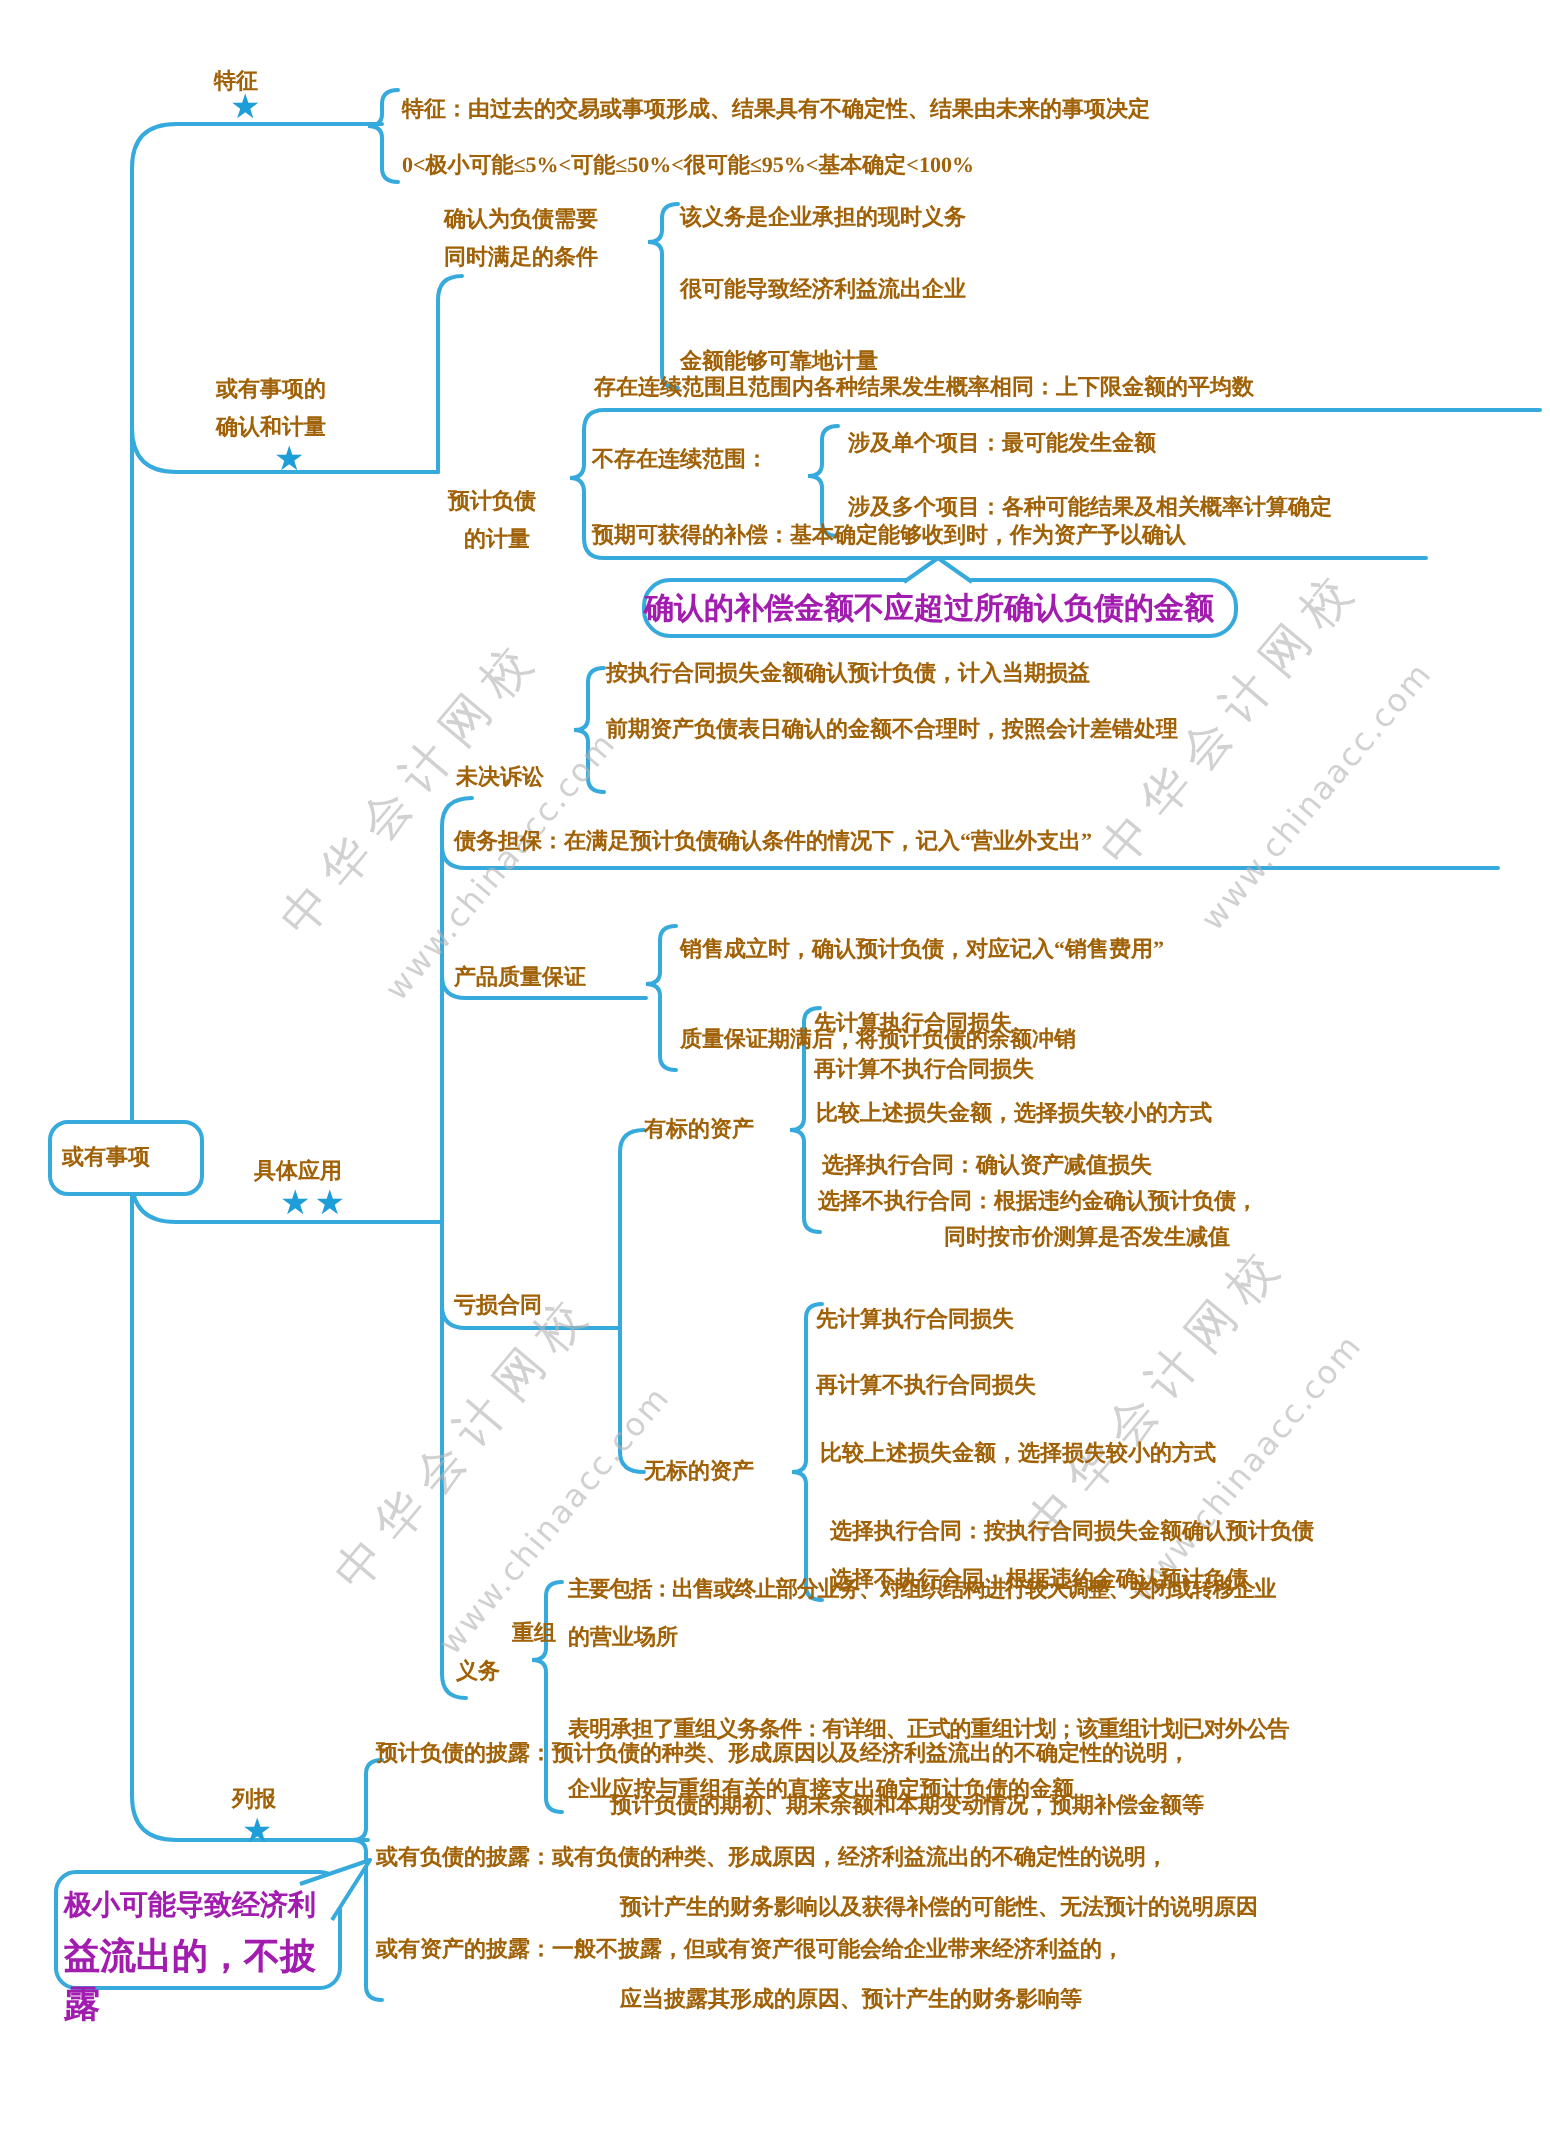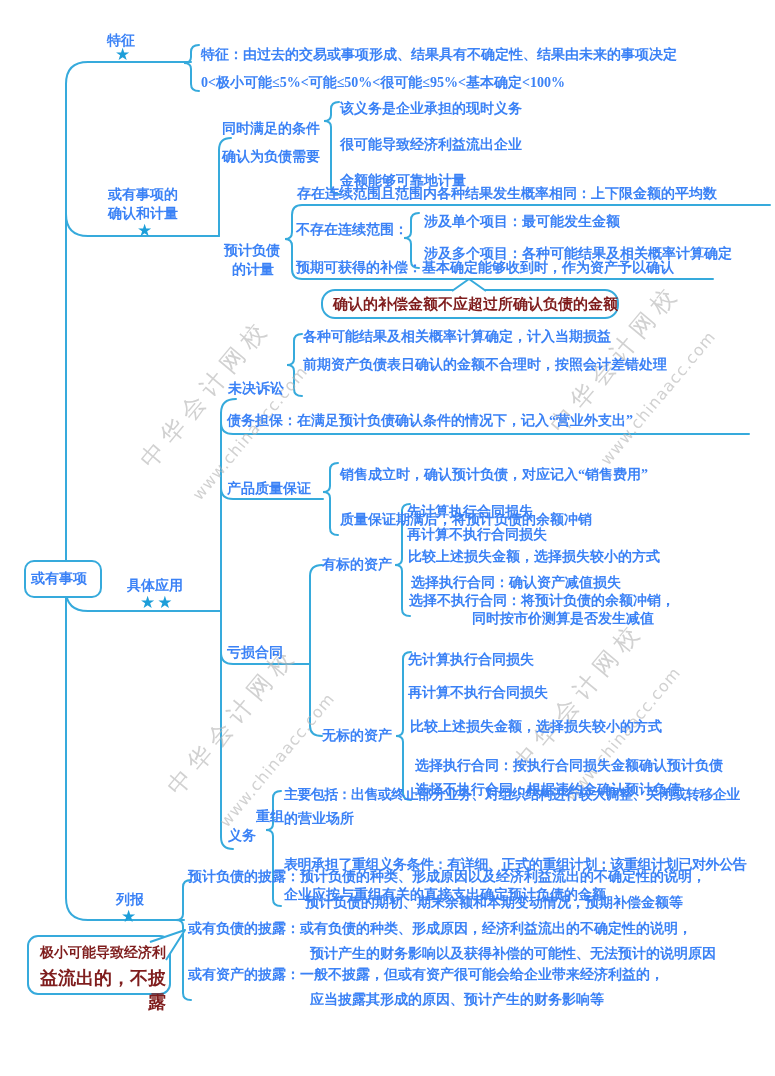--- a/index.html
+++ b/index.html
@@ -5,30 +5,30 @@
   html,body{margin:0;padding:0;}
   body{
     width:775px;height:1076px;position:relative;overflow:hidden;
     background:#ffffff;
     font-family:"Liberation Serif","DejaVu Serif",serif;
   }
   .stage{position:absolute;left:0;top:0;width:775px;height:1076px;}
   svg.wires{position:absolute;left:0;top:0;z-index:1;}
   .t{
     position:absolute;white-space:nowrap;z-index:3;
-    font-weight:700;font-size:14px;color:#3b82f6;line-height:18px;
+    font-weight:700;font-size:11px;color:#a16207;line-height:18px;
   }
   .lbl{font-weight:700;}
   .star{
     position:absolute;z-index:3;color:#1d9ed9;font-size:17px;line-height:17px;
     font-family:"DejaVu Sans","Liberation Sans",sans-serif;letter-spacing:2px;
   }
   .callout-text{
-    position:absolute;z-index:4;font-weight:700;font-size:15px;color:#7f1d1d;
-    text-align:right;
+    position:absolute;z-index:4;font-weight:700;font-size:15px;color:#a21caf;
+    text-align:left;
   }
   .wm{
     position:absolute;z-index:2;color:#b5b5b5;opacity:.62;font-weight:400;
     transform:translate(-50%,-50%) rotate(-50deg);transform-origin:center;
     white-space:nowrap;pointer-events:none;
   }
   .wm-cn{font-size:24px;letter-spacing:7px;}
   .wm-url{font-size:16px;letter-spacing:1px;font-family:"DejaVu Sans",sans-serif;}
 </style>
 </head>
@@ -98,56 +98,56 @@
 
   <div class="t lbl" style="left:107px;top:32px;">特征</div>
   <div class="star" style="left:115px;top:46px;">★</div>
   <div class="t" style="left:201px;top:46px;">特征：由过去的交易或事项形成、结果具有不确定性、结果由未来的事项决定</div>
   <div class="t" style="left:201px;top:74px;">0&lt;极小可能≤5%&lt;可能≤50%&lt;很可能≤95%&lt;基本确定&lt;100%</div>
 
   <div class="t lbl" style="left:108px;top:186px;">或有事项的</div>
   <div class="t lbl" style="left:108px;top:205px;">确认和计量</div>
   <div class="star" style="left:137px;top:222px;">★</div>
 
-  <div class="t lbl" style="left:222px;top:101px;margin-top:47px;">确认为负债需要</div>
+  <div class="t lbl" style="left:222px;top:101px;">确认为负债需要</div>
   <div class="t lbl" style="left:222px;top:120px;">同时满足的条件</div>
   <div class="t" style="left:340px;top:100px;">该义务是企业承担的现时义务</div>
   <div class="t" style="left:340px;top:136px;">很可能导致经济利益流出企业</div>
   <div class="t" style="left:340px;top:172px;">金额能够可靠地计量</div>
 
   <div class="t lbl" style="left:224px;top:242px;">预计负债</div>
   <div class="t lbl" style="left:232px;top:261px;">的计量</div>
   <div class="t" style="left:297px;top:185px;">存在连续范围且范围内各种结果发生概率相同：上下限金额的平均数</div>
   <div class="t lbl" style="left:296px;top:221px;">不存在连续范围：</div>
   <div class="t" style="left:424px;top:213px;text-align:right;">涉及单个项目：最可能发生金额</div>
   <div class="t" style="left:424px;top:245px;">涉及多个项目：各种可能结果及相关概率计算确定</div>
   <div class="t" style="left:296px;top:259px;">预期可获得的补偿：基本确定能够收到时，作为资产予以确认</div>
   <div class="callout-text" style="left:322px;top:295px;width:296px;">确认的补偿金额不应超过所确认负债的金额</div>
 
   <div class="t lbl" style="left:127px;top:577px;">具体应用</div>
   <div class="star" style="left:140px;top:594px;">★★</div>
 
   <div class="t lbl" style="left:228px;top:380px;text-align:right;">未决诉讼</div>
-  <div class="t" style="left:303px;top:328px;">各种可能结果及相关概率计算确定，计入当期损益</div>
+  <div class="t" style="left:303px;top:328px;">按执行合同损失金额确认预计负债，计入当期损益</div>
   <div class="t" style="left:303px;top:356px;">前期资产负债表日确认的金额不合理时，按照会计差错处理</div>
 
   <div class="t" style="left:227px;top:412px;">债务担保：在满足预计负债确认条件的情况下，记入“营业外支出”</div>
 
   <div class="t lbl" style="left:227px;top:480px;">产品质量保证</div>
   <div class="t" style="left:340px;top:466px;">销售成立时，确认预计负债，对应记入“销售费用”</div>
   <div class="t" style="left:340px;top:511px;">质量保证期满后，将预计负债的余额冲销</div>
 
   <div class="t lbl" style="left:227px;top:644px;">亏损合同</div>
 
   <div class="t lbl" style="left:322px;top:556px;">有标的资产</div>
   <div class="t" style="left:407px;top:503px;">先计算执行合同损失</div>
   <div class="t" style="left:407px;top:526px;">再计算不执行合同损失</div>
   <div class="t" style="left:408px;top:548px;">比较上述损失金额，选择损失较小的方式</div>
   <div class="t" style="left:411px;top:574px;">选择执行合同：确认资产减值损失</div>
-  <div class="t" style="left:409px;top:592px;">选择不执行合同：将预计负债的余额冲销，</div>
+  <div class="t" style="left:409px;top:592px;">选择不执行合同：根据违约金确认预计负债，</div>
   <div class="t" style="left:472px;top:610px;">同时按市价测算是否发生减值</div>
 
   <div class="t lbl" style="left:322px;top:727px;">无标的资产</div>
   <div class="t" style="left:408px;top:651px;">先计算执行合同损失</div>
   <div class="t" style="left:408px;top:684px;">再计算不执行合同损失</div>
   <div class="t" style="left:410px;top:718px;">比较上述损失金额，选择损失较小的方式</div>
   <div class="t" style="left:415px;top:757px;">选择执行合同：按执行合同损失金额确认预计负债</div>
   <div class="t" style="left:415px;top:781px;">选择不执行合同：根据违约金确认预计负债</div>
 
   <div class="t lbl" style="left:228px;top:808px;padding-left:28px;">重组</div>

